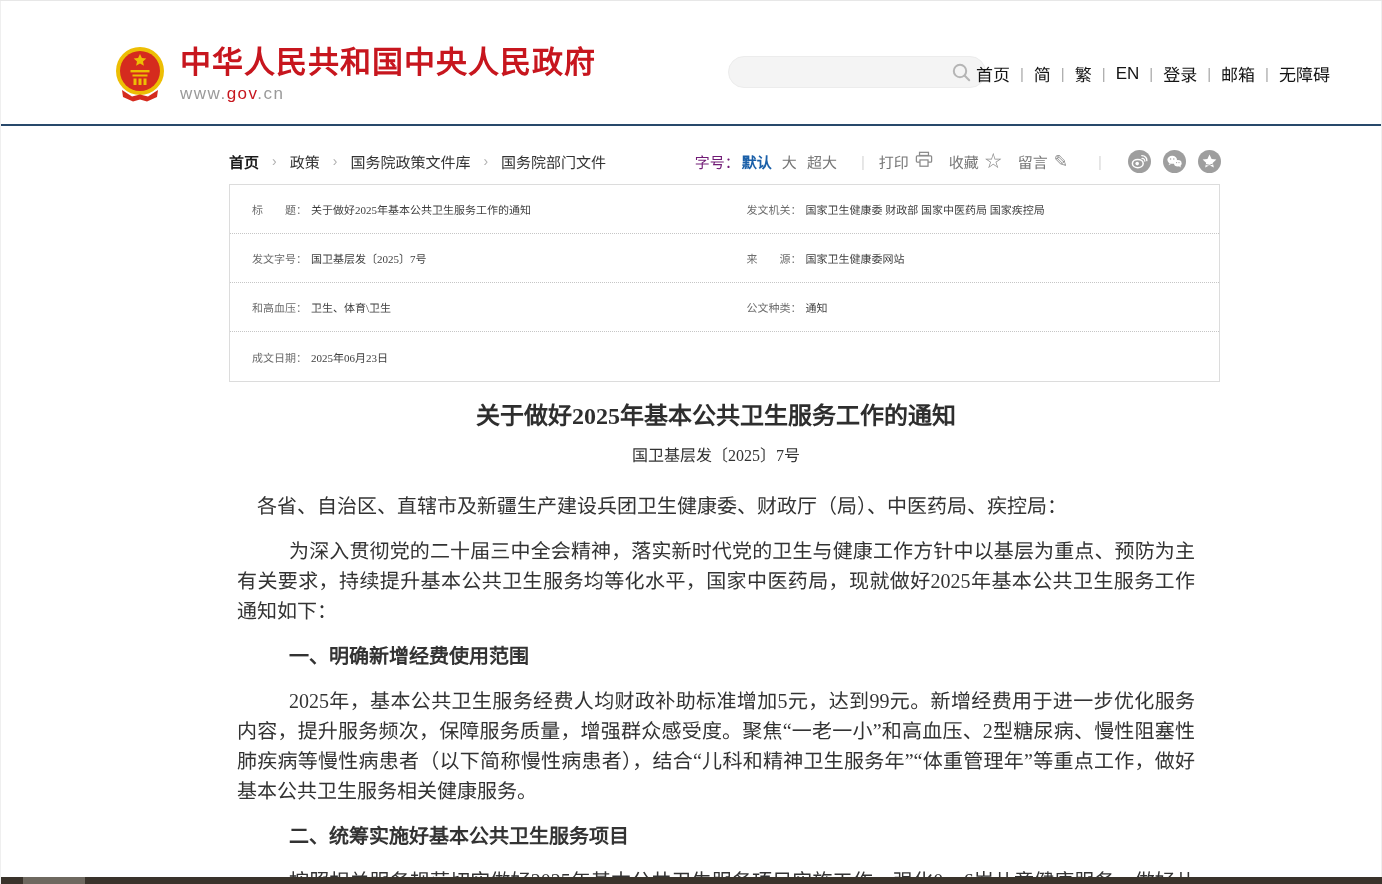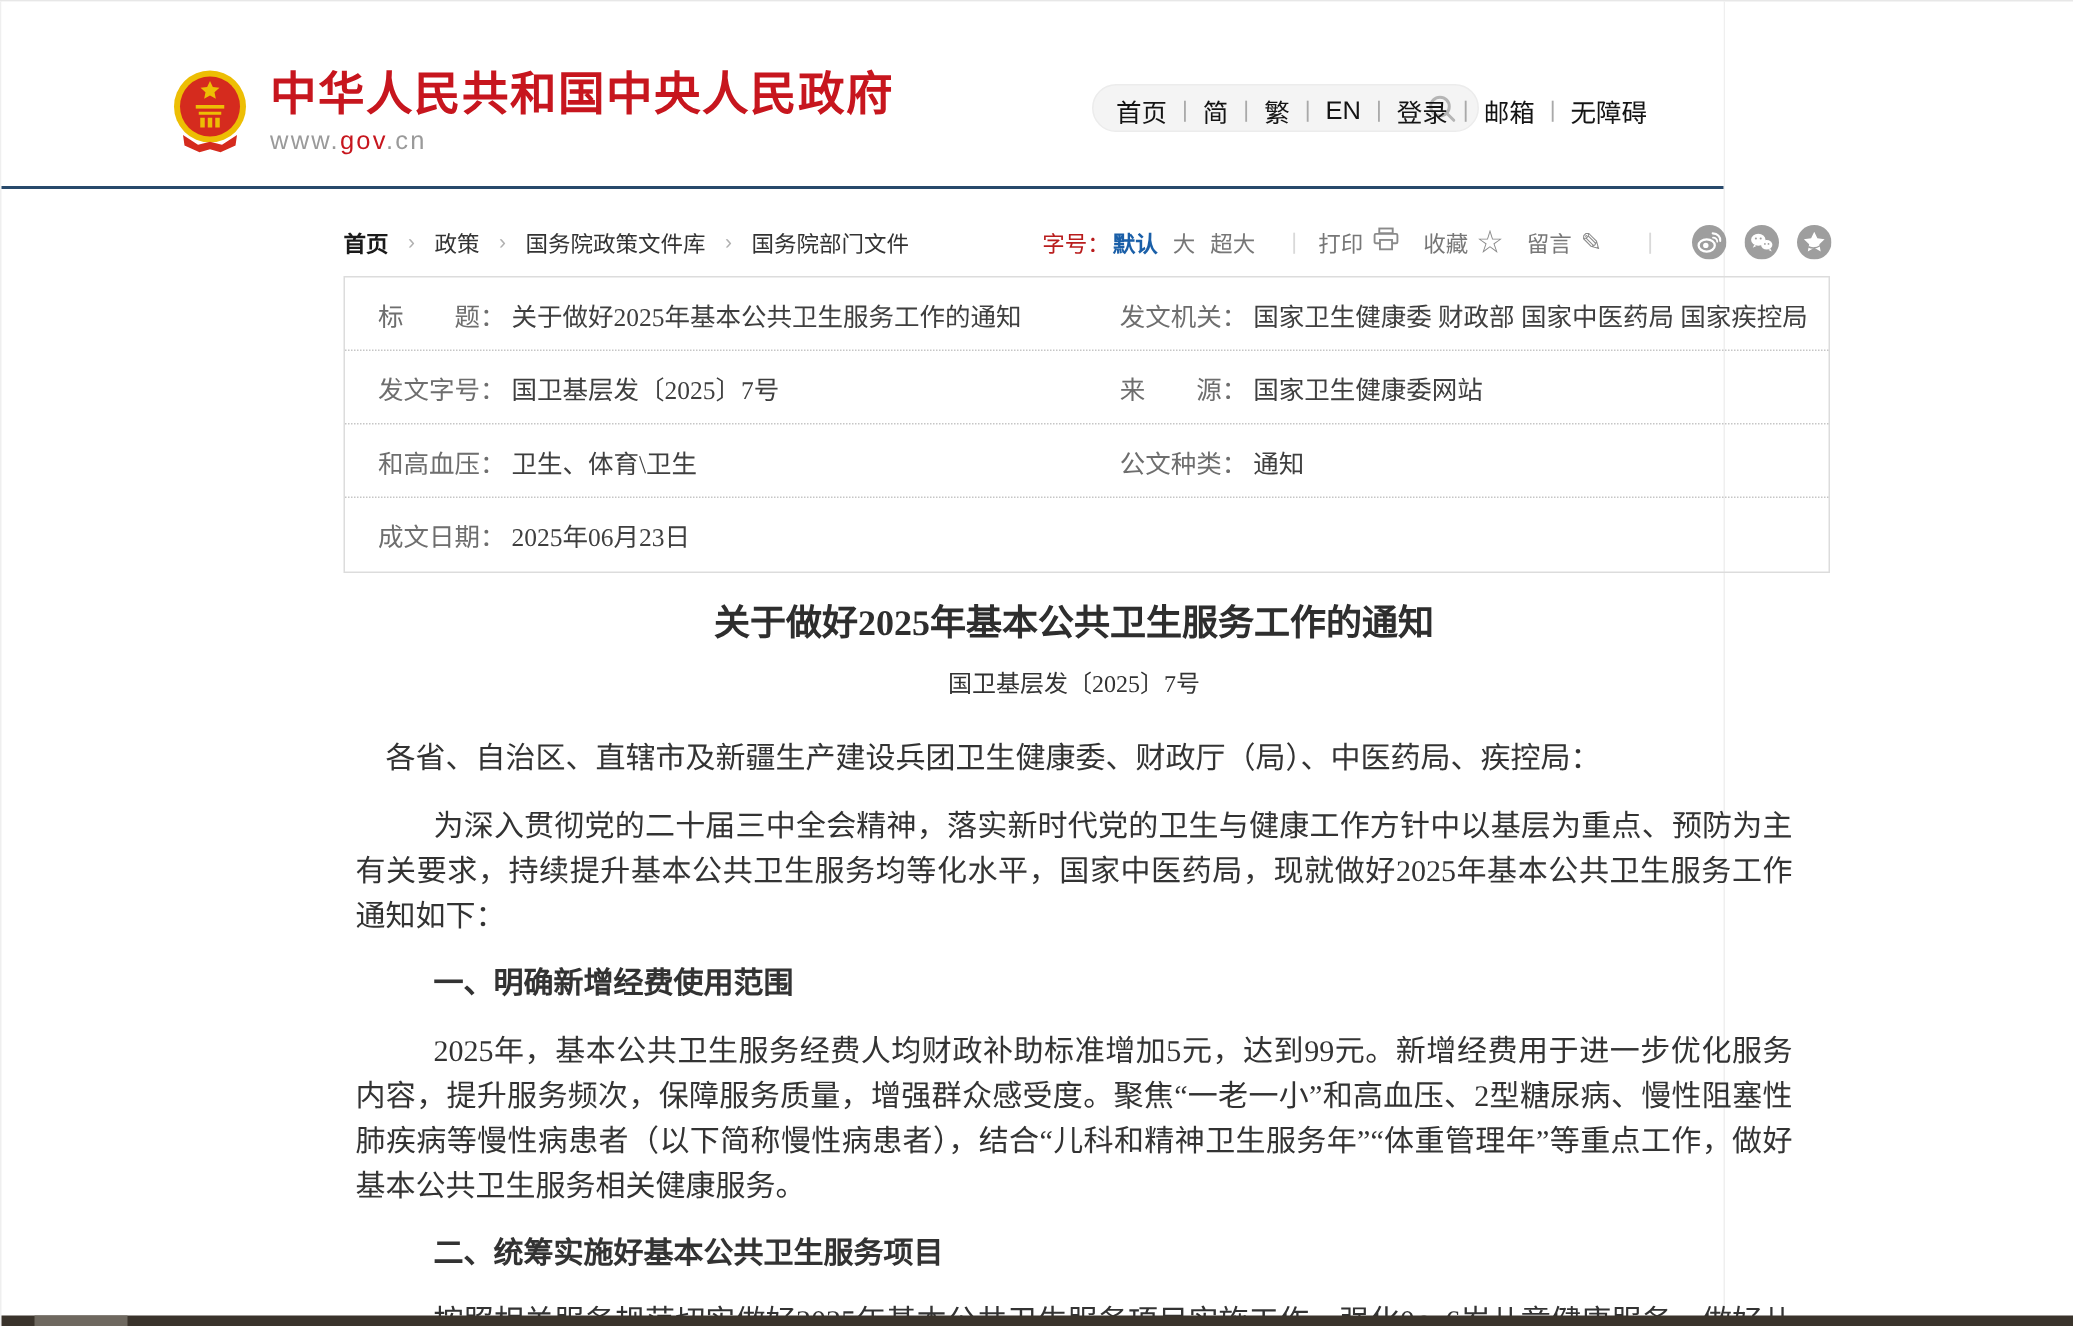--- a/index.html
+++ b/index.html
@@ -1,18 +1,18 @@
 <!DOCTYPE html>
 <html lang="zh-CN"><head>
 <meta charset="utf-8">
 <style>
   * { margin:0; padding:0; box-sizing:border-box; }
   html,body { width:1382px; height:884px; overflow:hidden; background:#fff; }
   body { font-family:"Liberation Sans", sans-serif; border-top:1px solid #e7e7e7; position:relative; }
-  .page { width:1150px; height:883px; position:relative; border-left:1px solid #efefef; border-right:1px solid #efefef; }
+  .page { width:1382px; height:883px; position:relative; border-left:1px solid #efefef; border-right:1px solid #efefef; }
 
   
   .header { height:125px; border-bottom:2px solid #28496b; position:relative; background:#fff; }
   .logo { position:absolute; left:113px; top:44px; display:flex; align-items:flex-start; cursor:pointer; }
   .emblem { width:52px; height:58px; display:inline-block; }
   .site-text { margin-left:14px; }
   .site-title { color:#c7161e; font-size:31px; font-weight:bold; letter-spacing:1px; line-height:36px; }
   .site-url { font-size:17px; color:#9a9a9a; letter-spacing:1.5px; margin-top:3px; }
   .site-url .red { color:#c7161e; }
 
@@ -26,30 +26,30 @@
 
   
   .crumb-row { margin:14px 0 0 228px; width:992px; height:42px; display:flex; align-items:center; }
   .breadcrumb { display:flex; align-items:center; font-size:15px; color:#333; }
   .breadcrumb a { color:#333; text-decoration:none; cursor:pointer; }
   .breadcrumb .bc-home { font-weight:bold; color:#1a1a1a; }
   .breadcrumb .bc-sep { color:#b0b0b0; margin:0 13px; font-size:14px; }
 
   .toolbar { margin-left:auto; display:flex; align-items:center; font-size:15px; color:#8a8a8a; }
   .toolbar a { text-decoration:none; cursor:pointer; color:#777; }
-  .fs-label { color:#b91c1c; }
+  .fs-label { color:#701a75; }
   .fs-default { color:#1a5fa8 !important; font-weight:bold; margin:0 10px 0 2px; }
   .fs-opt { color:#777; margin-right:10px; }
   .vsep { color:#d9d9d9; margin:0 14px; }
   .tool-item { display:flex; align-items:center; margin-right:16px;justify-content:flex-end; }
   .tool-item .t-icon { margin-left:6px; color:#8a8a8a; font-size:17px; line-height:1; }
   .share-circle { width:23px; height:23px; margin-left:12px; cursor:pointer; display:inline-block; }
 
   
-  .meta { margin:2px 0 0 228px; width:991px; border:1px solid #dcdcdc; font-family:"Liberation Serif","DejaVu Serif",serif; font-size:17px; }
+  .meta { margin:2px 0 0 228px; width:991px; border:1px solid #dcdcdc; font-family:"Liberation Serif","DejaVu Serif",serif; font-size:11px; }
   .meta-row { display:flex; height:49px; align-items:center; border-bottom:1px dotted #c6c6c6; }
   .meta-row:last-child { border-bottom:none; }
   .meta-cell { width:50%; display:flex; padding-left:22px; }
   .meta-label { color:#6e6e6e; white-space:pre; }
   .meta-value { color:#3f3f3f; margin-left:4px; }
 
   
   .article { margin:0 0 0 236px; width:958px; font-family:"Liberation Serif","DejaVu Serif",serif; color:#333; }
   .article-title { text-align:center; font-size:24px; font-weight:bold; margin-top:18px; line-height:32px; color:#2e2e2e; }
   .doc-number { text-align:center; font-size:16px; margin-top:10px; color:#333; }

